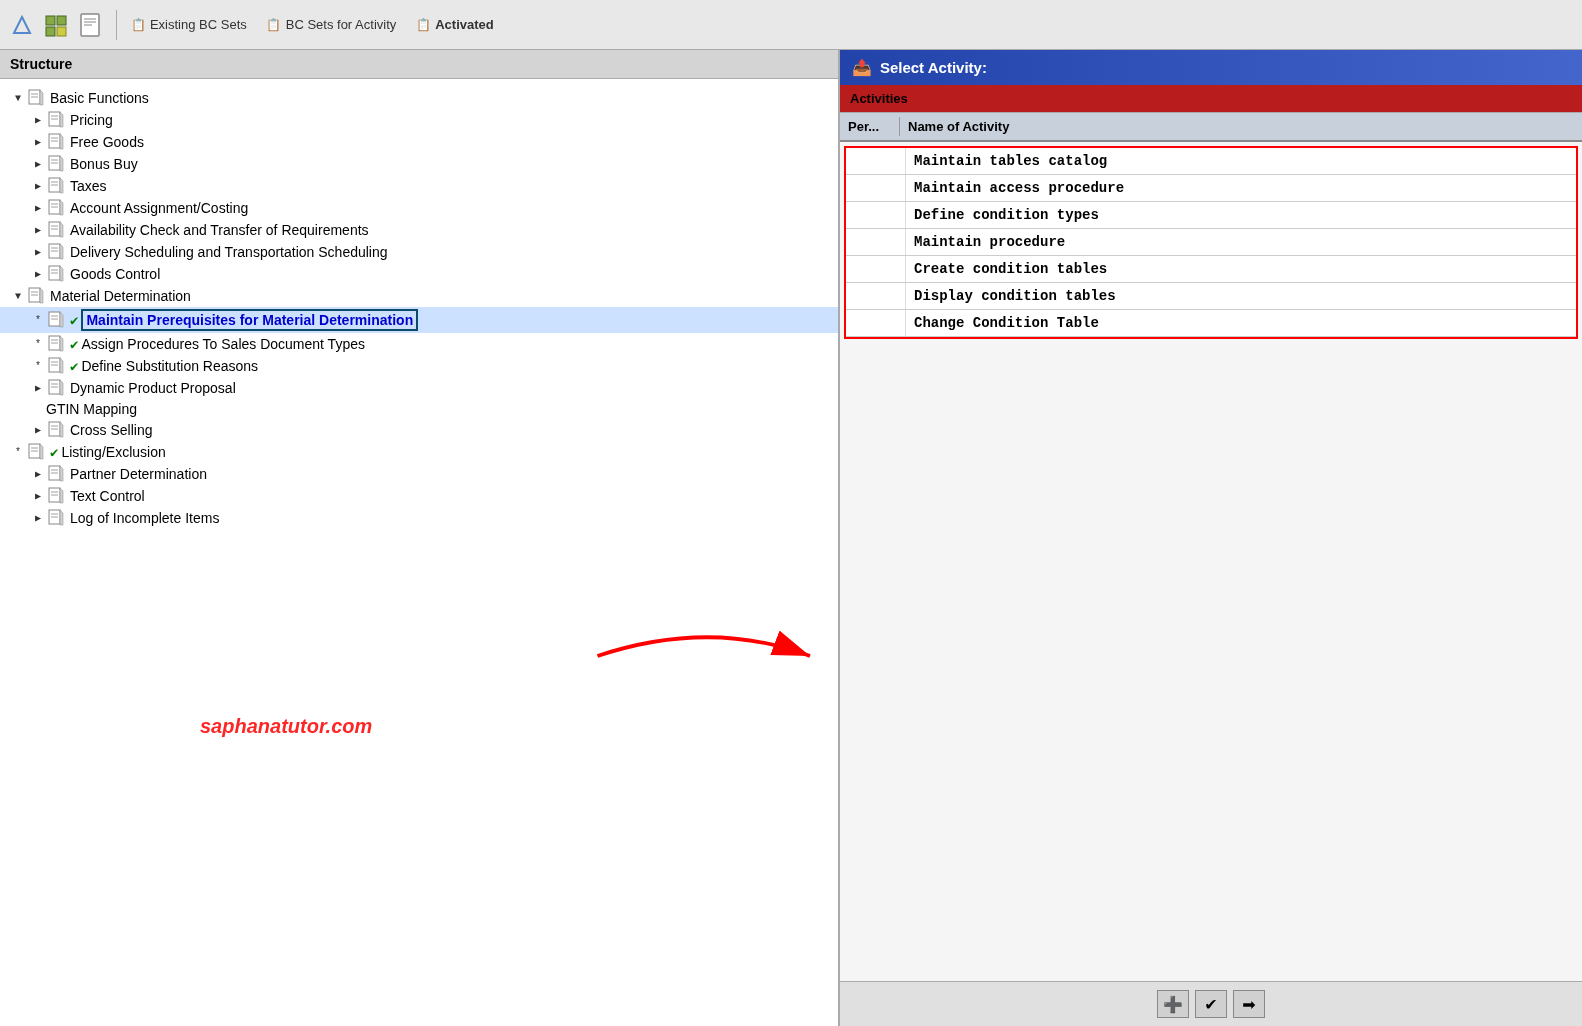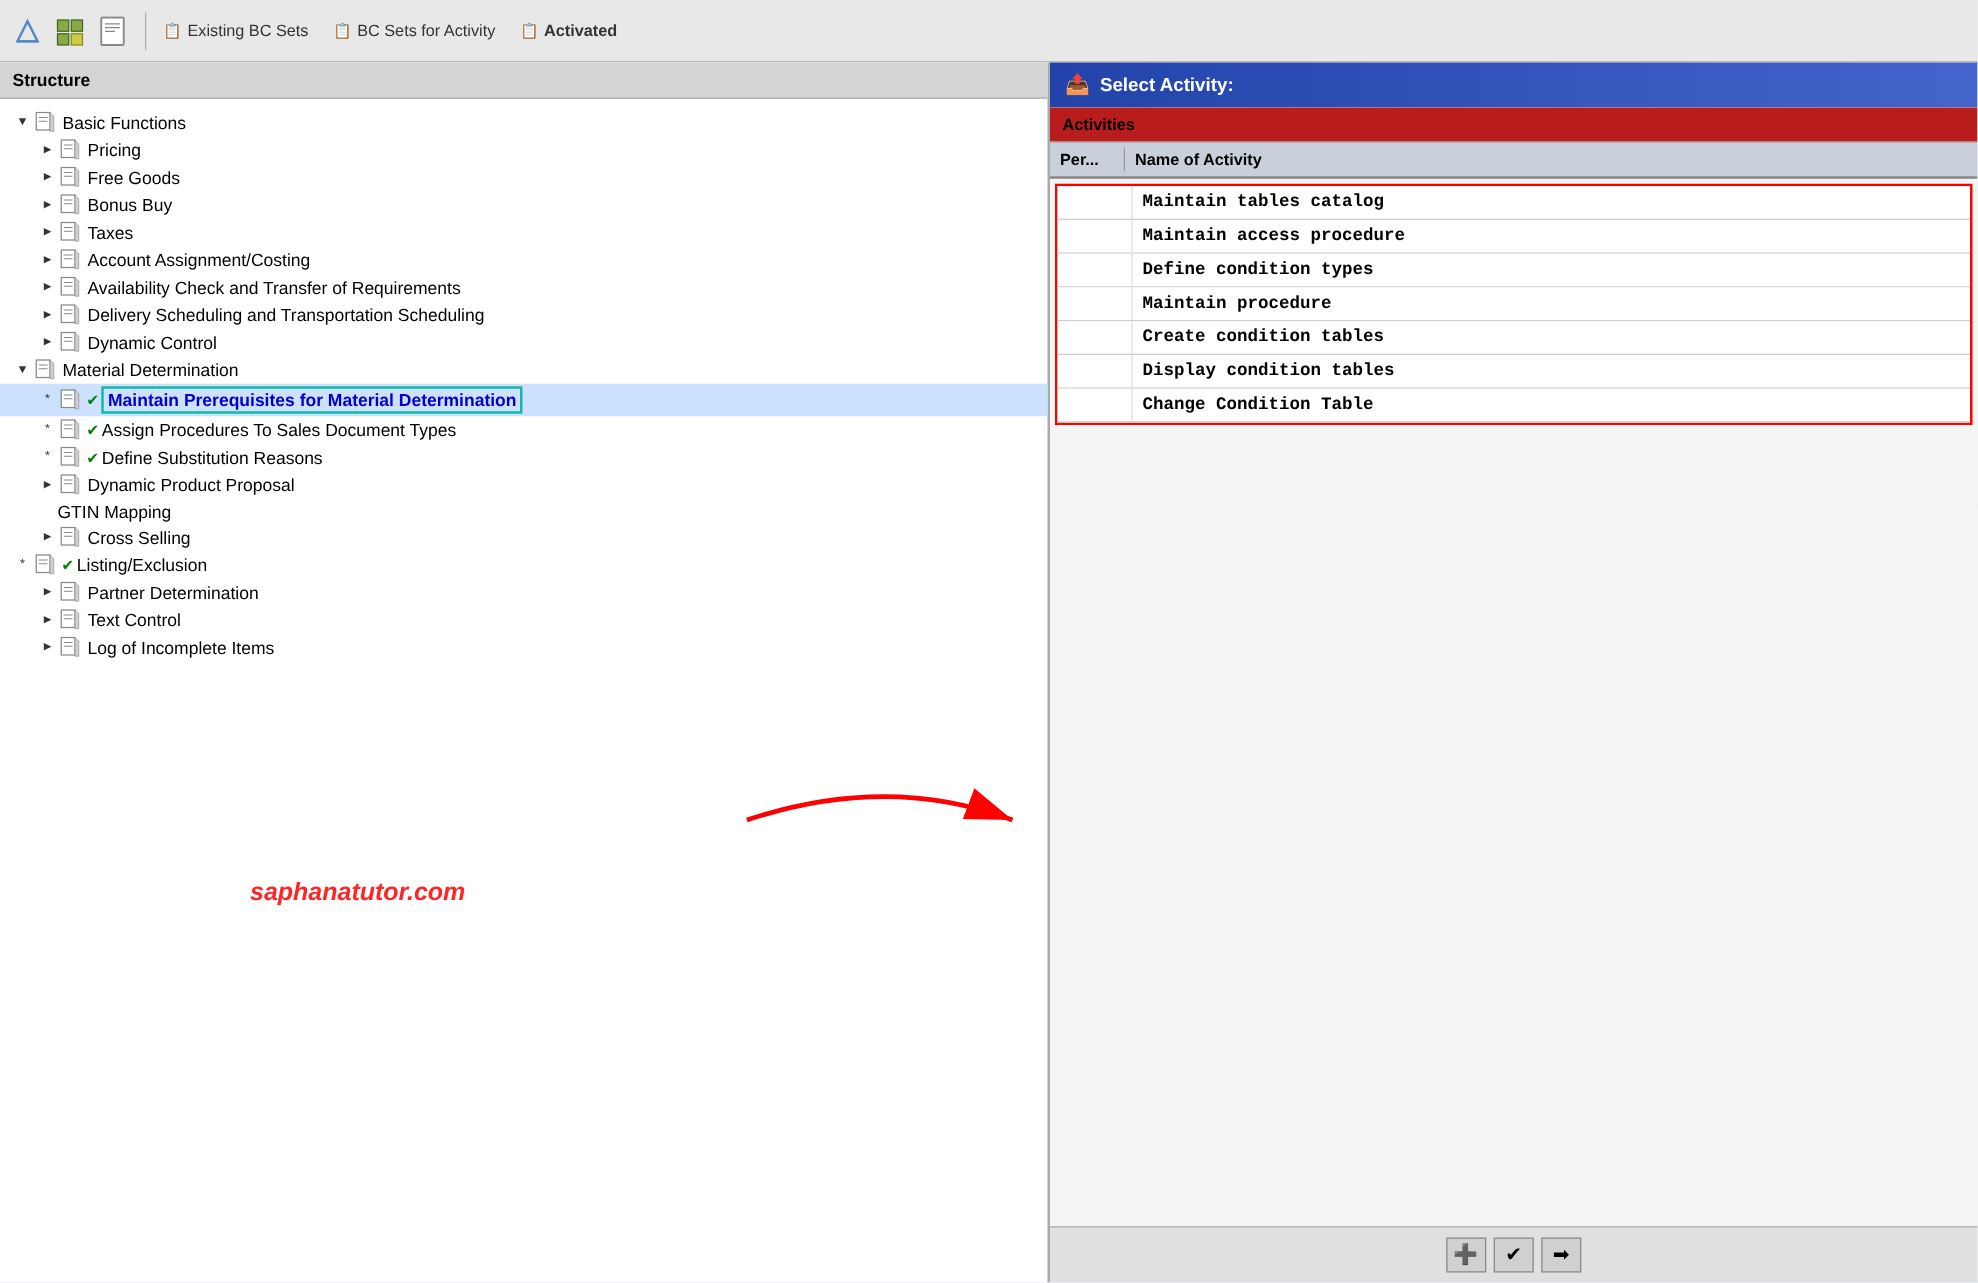--- a/index.html
+++ b/index.html
@@ -127,29 +127,29 @@
       color: #0000cc;
       font-weight: bold;
     }
 
     .tree-item.selected-row {
       background: #cce0ff;
     }
 
     
     .highlight-box {
-      border: 2px solid #14b8a6;
+      border: 2px solid #0c4a6e;
       display: inline-flex;
       align-items: center;
       padding: 1px 3px;
     }
 
     .watermark {
       position: absolute;
-      bottom: 300px;
+      bottom: 288px;
       left: 200px;
       color: red;
       font-family: Arial, sans-serif;
       font-size: 20px;
       font-weight: bold;
       font-style: italic;
       opacity: 0.85;
       pointer-events: none;
       z-index: 10;
     }
@@ -455,21 +455,21 @@
         <span class="tree-indent" style="width:30px"></span>
         <span class="tree-arrow">▶</span>
         <span class="tree-icon">
           <svg class="icon-doc" viewBox="0 0 16 18">
               <rect x="1" y="1" width="11" height="14" fill="white" stroke="#888" stroke-width="1"></rect>
               <line x1="3" y1="5" x2="10" y2="5" stroke="#888" stroke-width="0.8"></line>
               <line x1="3" y1="8" x2="10" y2="8" stroke="#888" stroke-width="0.8"></line>
               <polygon points="12,1 15,4 15,16 12,16" fill="#d0d0d0" stroke="#888" stroke-width="0.5"></polygon>
             </svg>
         </span>
-        <span class="tree-label">Dynamic Control</span>
+        <span class="tree-label">Goods Control</span>
       </div>
 
       <div class="tree-item">
         <span class="tree-indent" style="width:10px"></span>
         <span class="tree-arrow">▼</span>
         <span class="tree-icon">
           <svg class="icon-doc" viewBox="0 0 16 18">
               <rect x="1" y="1" width="11" height="14" fill="white" stroke="#888" stroke-width="1"></rect>
               <line x1="3" y1="5" x2="10" y2="5" stroke="#888" stroke-width="0.8"></line>
               <line x1="3" y1="8" x2="10" y2="8" stroke="#888" stroke-width="0.8"></line>

